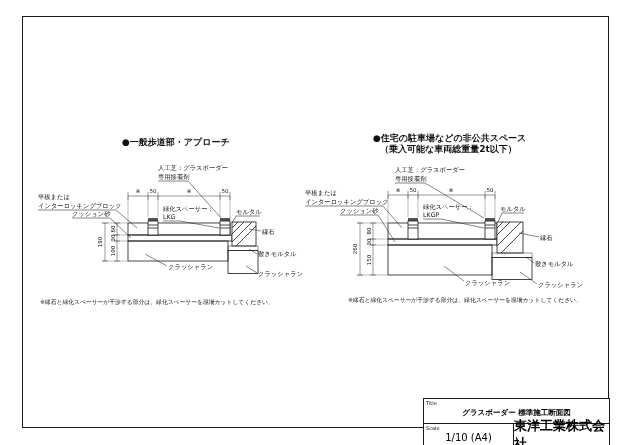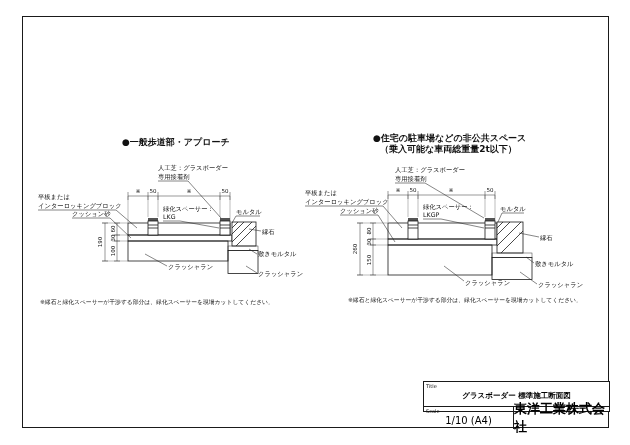--- a/index.html
+++ b/index.html
@@ -12,21 +12,21 @@
   .h   { font-size:9px; font-weight:bold; }
   .lb  { font-size:6.3px; }
   .dim { font-size:5.5px; }
   .note{ font-size:5.8px; }
   .s   { stroke:#1a1a1a; stroke-width:0.8; fill:none; }
   .sf  { stroke:#1a1a1a; stroke-width:0.8; fill:#ffffff; }
   .thin{ stroke:#333; stroke-width:0.5; fill:none; }
   .ext { stroke:#555; stroke-width:0.4; fill:none; }
   .ldr { stroke:#222; stroke-width:0.55; fill:none; }
   
-  .tblock { position:absolute; left:423px; top:381px; width:187px; height:31px;
+  .tblock { position:absolute; left:423px; top:398px; width:187px; height:48px;
             border:1px solid #1a1a1a; box-sizing:border-box; background:#fff; }
   .tb-row1 { position:relative; height:25px; border-bottom:1px solid #1a1a1a; box-sizing:border-box;
              display:flex; align-items:center; justify-content:center; }
   .tb-row2 { position:relative; height:22px; display:flex; }
   .tb-cell-scale { position:relative; width:90px; border-right:1px solid #1a1a1a; box-sizing:border-box;
                    display:flex; align-items:center; justify-content:center; }
   .tb-cell-company { flex:1; display:flex; align-items:center; justify-content:center; }
   .tb-corner { position:absolute; left:2px; top:1px; font-size:5px; color:#111; }
   .tb-title { font-size:7.5px; font-weight:bold; color:#000; padding-top:4px; }
   .tb-scale { font-size:10px; color:#000; padding-top:4px; }

